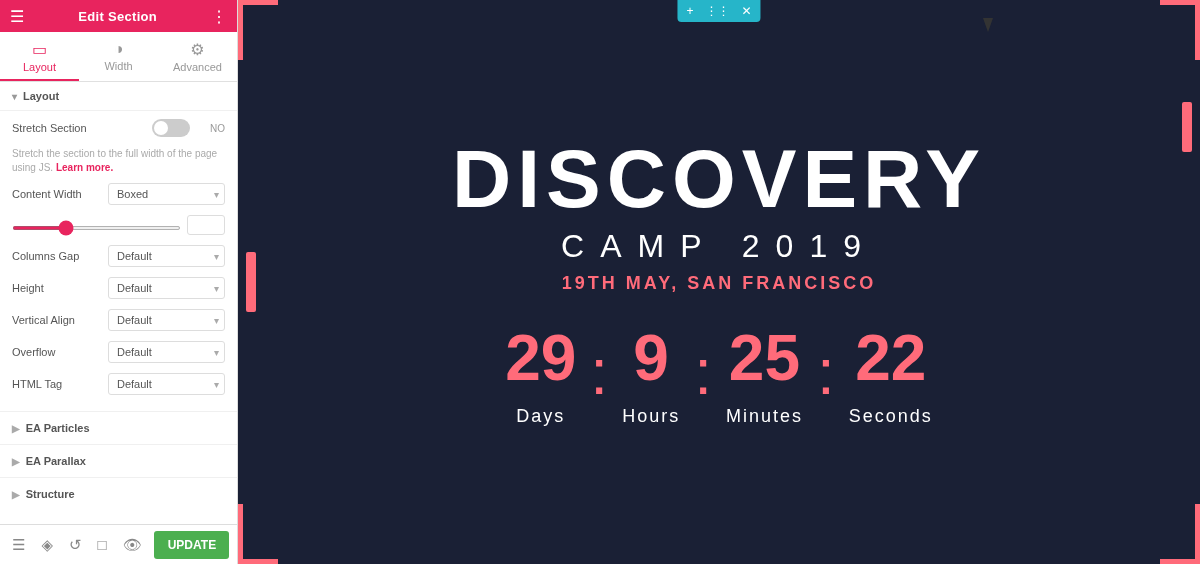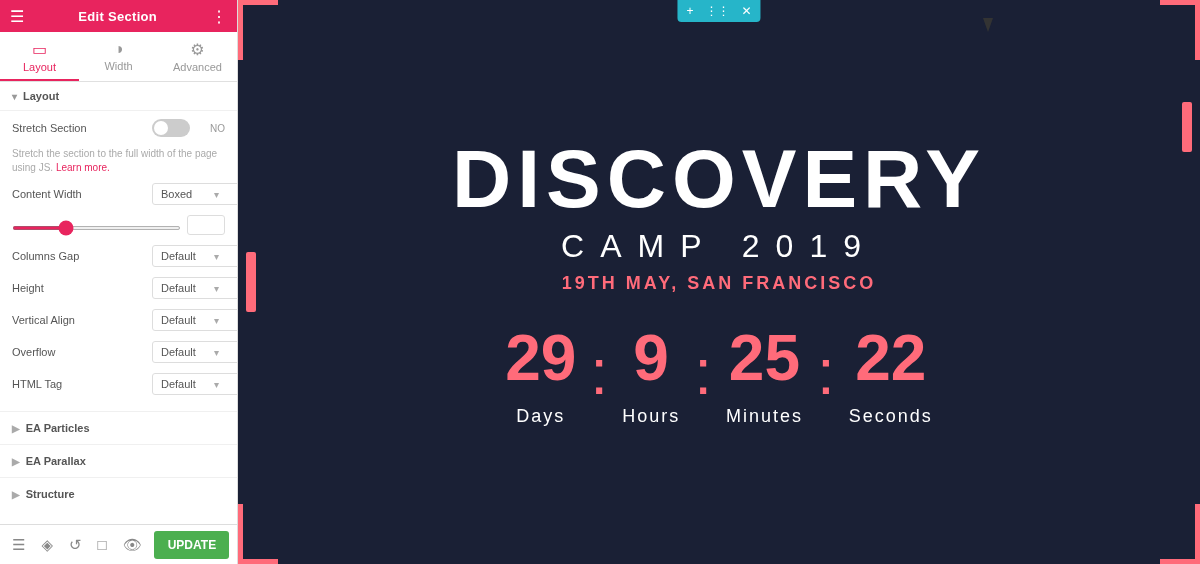--- a/index.html
+++ b/index.html
@@ -139,38 +139,38 @@
     
     .helper-text {
       font-size: 10px;
       color: #aaa;
       margin-bottom: 8px;
       line-height: 1.4;
     }
     .helper-text a {
       color: #e8245e;
       text-decoration: none;
+      font-weight: bold;
     }
 
     
     .select-wrap {
       position: relative;
       flex: 1;
     }
     .select-wrap select {
       width: 100%;
       padding: 4px 22px 4px 8px;
       border: 1px solid #ddd;
       border-radius: 3px;
       font-size: 11px;
       color: #555;
       appearance: none;
       background: #fff;
       cursor: pointer;
-      margin-left: 44px;
     }
     .select-arrow {
       position: absolute;
       right: 6px;
       top: 50%;
       transform: translateY(-50%);
       font-size: 10px;
       color: #aaa;
       pointer-events: none;
     }

